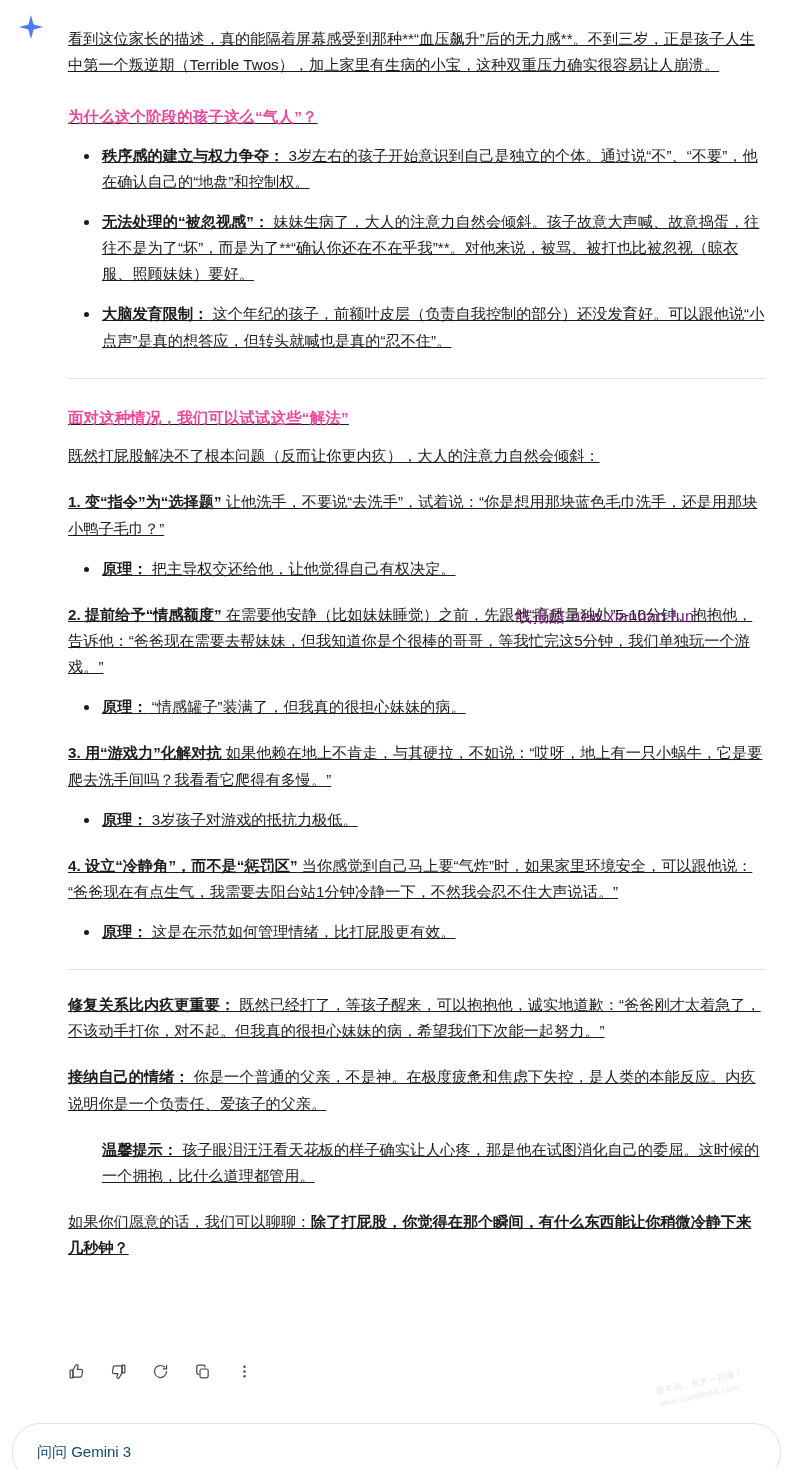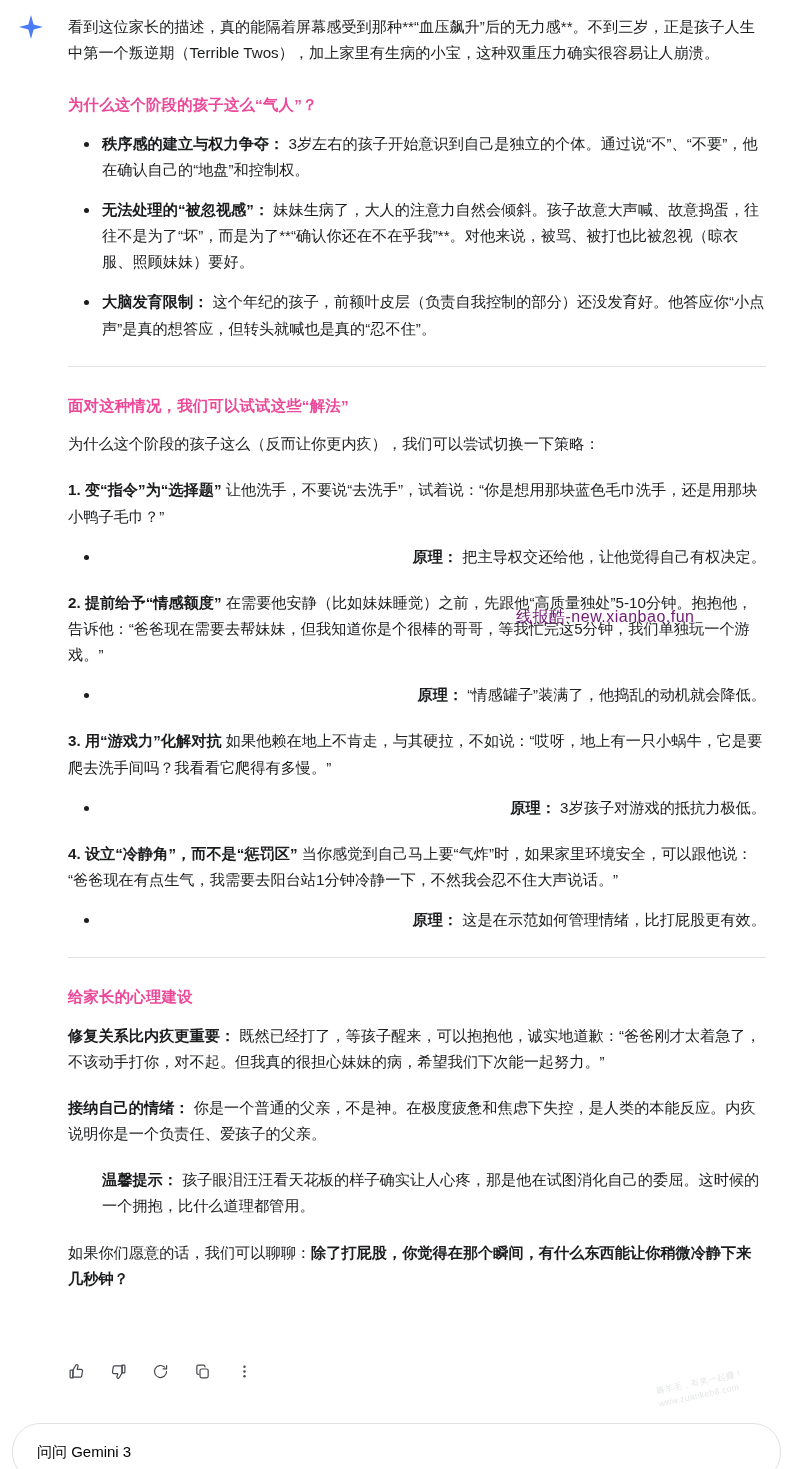--- a/index.html
+++ b/index.html
@@ -30,25 +30,26 @@
     left: 18px;
     top: 14px;
     width: 26px;
     height: 26px;
   }
   .spark svg { display: block; }
 
   .content {
     position: absolute;
     left: 68px;
-    top: 14px;
+    top: 26px;
     width: 698px;
     font-size: 15.2px;
     line-height: 1.72;
     color: #1b1c1e;
+    text-decoration: underline;
   }
 
   .content p { margin: 0 0 20px 0; }
 
   h3.section {
     font-size: 15.4px;
     font-weight: bold;
     margin: 26px 0 12px 0;
     color: #ec4899;
     letter-spacing: .2px;
@@ -67,21 +68,21 @@
   ul.bullets > li:before {
     content: "";
     position: absolute;
     left: -18px;
     top: 11px;
     width: 5px;
     height: 5px;
     border-radius: 50%;
     background: #1b1c1e;
   }
-  ul.bullets.sub { margin-top: -6px; margin-bottom: 20px; text-align: right; }
+  ul.bullets.sub { margin-top: -6px; margin-bottom: 20px; }
 
   b, .b { font-weight: bold; }
 
   hr.rule {
     border: 0;
     border-top: 1px solid #e3e3e3;
     margin: 24px 0 22px 0;
   }
 
   .numbered {
@@ -154,21 +155,21 @@
     height: 58px;
     border: 1px solid #dfe1e5;
     border-radius: 28px;
     background: #fff;
     display: flex;
     align-items: center;
     padding: 0 24px;
   }
   .composer-placeholder {
     font-size: 15px;
-    color: #000000;
+    color: #0c4a6e;
   }
 </style>
 </head>
 <body>
 
 <div class="page">
 
   <div class="spark">
     <svg width="26" height="26" viewBox="0 0 26 26">
       <path d="M13 1 L15.6 10.4 L25 13 L15.6 15.6 L13 25 L10.4 15.6 L1 13 L10.4 10.4 Z" fill="#4b7bf5"></path>
@@ -182,44 +183,44 @@
     <h3 class="section">为什么这个阶段的孩子这么“气人”？</h3>
 
     <ul class="bullets">
       <li>
         <span class="b">秩序感的建立与权力争夺：</span><span> 3岁左右的孩子开始意识到自己是独立的个体。通过说“不”、“不要”，他在确认自己的“地盘”和控制权。</span>
       </li>
       <li>
         <span class="b">无法处理的“被忽视感”：</span><span> 妹妹生病了，大人的注意力自然会倾斜。孩子故意大声喊、故意捣蛋，往往不是为了“坏”，而是为了**“确认你还在不在乎我”**。对他来说，被骂、被打也比被忽视（晾衣服、照顾妹妹）要好。</span>
       </li>
       <li>
-        <span class="b">大脑发育限制：</span><span> 这个年纪的孩子，前额叶皮层（负责自我控制的部分）还没发育好。他答应你“小点声”是真的想答应，但转头就喊也是真的“忍不住”。</span>
+        <span class="b">大脑发育限制：</span><span> 这个年纪的孩子，前额叶皮层（负责自我控制的部分）还没发育好。可以跟他说“小点声”是真的想答应，但转头就喊也是真的“忍不住”。</span>
       </li>
     </ul>
 
     <hr class="rule">
 
     <h3 class="section">面对这种情况，我们可以试试这些“解法”</h3>
-    <p>为什么这个阶段的孩子这么（反而让你更内疚），我们可以尝试切换一下策略：</p>
+    <p>既然打屁股解决不了根本问题（反而让你更内疚），大人的注意力自然会倾斜：</p>
 
     <p class="numbered">
       <span class="b">1. 变“指令”为“选择题”</span><span> 让他洗手，不要说“去洗手”，试着说：“你是想用那块蓝色毛巾洗手，还是用那块小鸭子毛巾？”</span>
     </p>
     <ul class="bullets sub">
       <li>
         <span class="b">原理：</span><span> 把主导权交还给他，让他觉得自己有权决定。</span>
       </li>
     </ul>
 
     <p class="numbered">
       <span class="b">2. 提前给予“情感额度”</span><span> 在需要他安静（比如妹妹睡觉）之前，先跟他“高质量独处”5-10分钟。抱抱他，告诉他：“爸爸现在需要去帮妹妹，但我知道你是个很棒的哥哥，等我忙完这5分钟，我们单独玩一个游戏。”</span>
     </p>
     <ul class="bullets sub">
       <li>
-        <span class="b">原理：</span><span> “情感罐子”装满了，他捣乱的动机就会降低。</span>
+        <span class="b">原理：</span><span> “情感罐子”装满了，但我真的很担心妹妹的病。</span>
       </li>
     </ul>
 
     <p class="numbered">
       <span class="b">3. 用“游戏力”化解对抗</span><span> 如果他赖在地上不肯走，与其硬拉，不如说：“哎呀，地上有一只小蜗牛，它是要爬去洗手间吗？我看看它爬得有多慢。”</span>
     </p>
     <ul class="bullets sub">
       <li>
         <span class="b">原理：</span><span> 3岁孩子对游戏的抵抗力极低。</span>
       </li>
@@ -229,21 +230,20 @@
       <span class="b">4. 设立“冷静角”，而不是“惩罚区”</span><span> 当你感觉到自己马上要“气炸”时，如果家里环境安全，可以跟他说：“爸爸现在有点生气，我需要去阳台站1分钟冷静一下，不然我会忍不住大声说话。”</span>
     </p>
     <ul class="bullets sub">
       <li>
         <span class="b">原理：</span><span> 这是在示范如何管理情绪，比打屁股更有效。</span>
       </li>
     </ul>
 
     <hr class="rule">
 
-    <h3 class="section">给家长的心理建设</h3>
 
     <p>
       <span class="b">修复关系比内疚更重要：</span><span> 既然已经打了，等孩子醒来，可以抱抱他，诚实地道歉：“爸爸刚才太着急了，不该动手打你，对不起。但我真的很担心妹妹的病，希望我们下次能一起努力。”</span>
     </p>
     <p>
       <span class="b">接纳自己的情绪：</span><span> 你是一个普通的父亲，不是神。在极度疲惫和焦虑下失控，是人类的本能反应。内疚说明你是一个负责任、爱孩子的父亲。</span>
     </p>
 
     <div class="tip">
       <span class="b">温馨提示：</span><span> 孩子眼泪汪汪看天花板的样子确实让人心疼，那是他在试图消化自己的委屈。这时候的一个拥抱，比什么道理都管用。</span>

